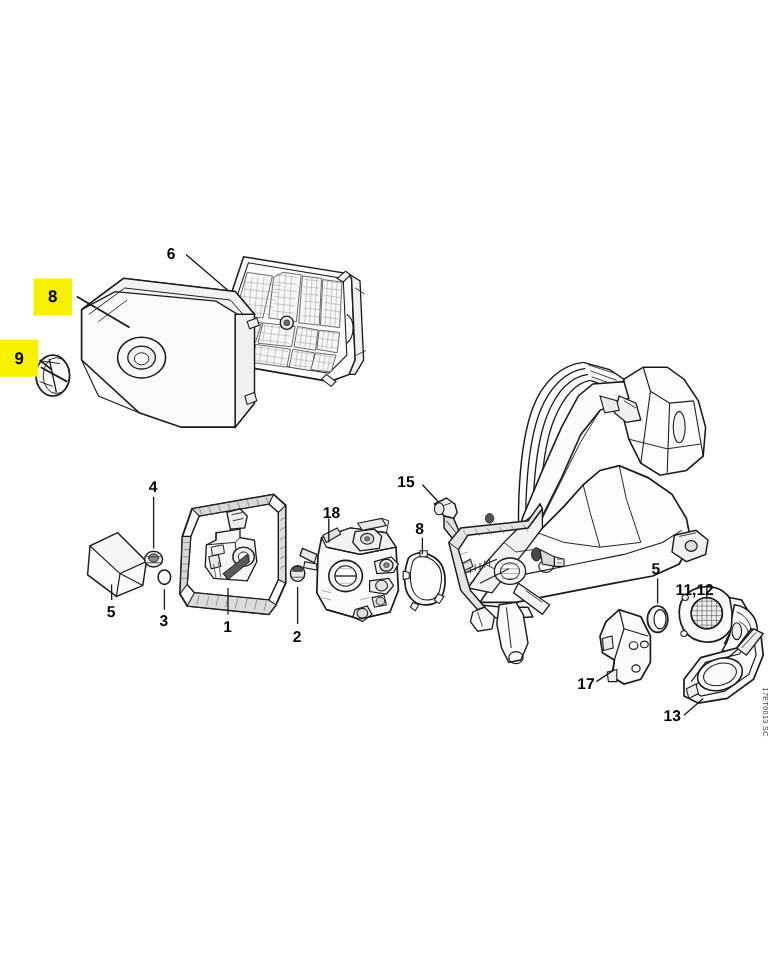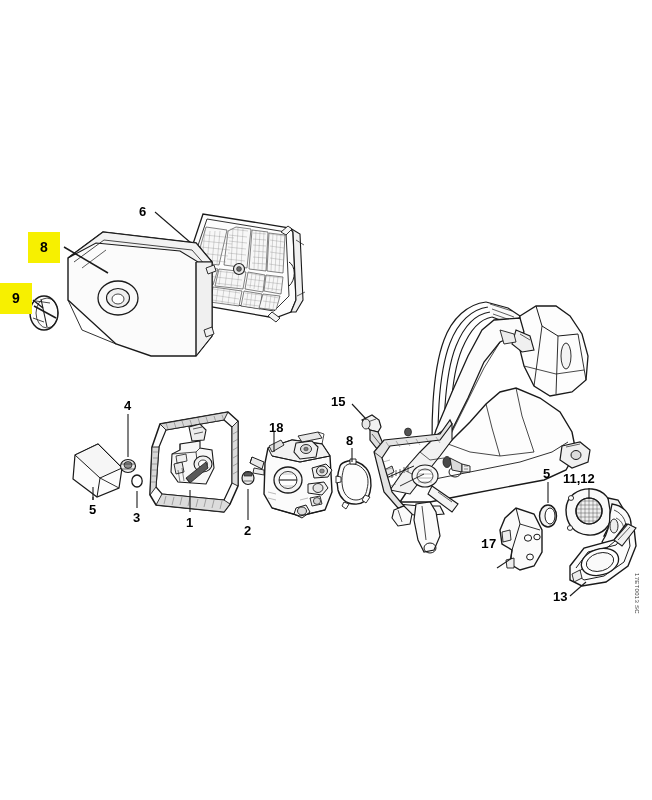--- a/index.html
+++ b/index.html
@@ -466,29 +466,29 @@
   <div class="label" style="left:124px; top:399px;">4</div>
 
   <div class="label" style="left:331px; top:395px;">15</div>
 
   <div class="label" style="left:269px; top:421px;">18</div>
 
   <div class="label" style="left:346px; top:434px;">8</div>
 
   <div class="label" style="left:543px; top:467px;">5</div>
 
-  <div class="label" style="left:563px; top:472px;text-align:center;">11,12</div>
+  <div class="label" style="left:563px; top:485px;text-align:center;">11,12</div>
 
   <div class="label" style="left:89px; top:503px;">5</div>
 
   <div class="label" style="left:133px; top:511px;">3</div>
 
   <div class="label" style="left:186px; top:516px;">1</div>
 
   <div class="label" style="left:244px; top:524px;">2</div>
 
-  <div class="label" style="left:481px; top:538px;font-family:Liberation Mono, monospace;">17</div>
+  <div class="label" style="left:481px; top:563px;">17</div>
 
   <div class="label" style="left:553px; top:590px;">13</div>
 
   <div class="code-text" style="left:640px; top:573px;">17ET0013 SC</div>
 
 </div>
 
 </body></html>

